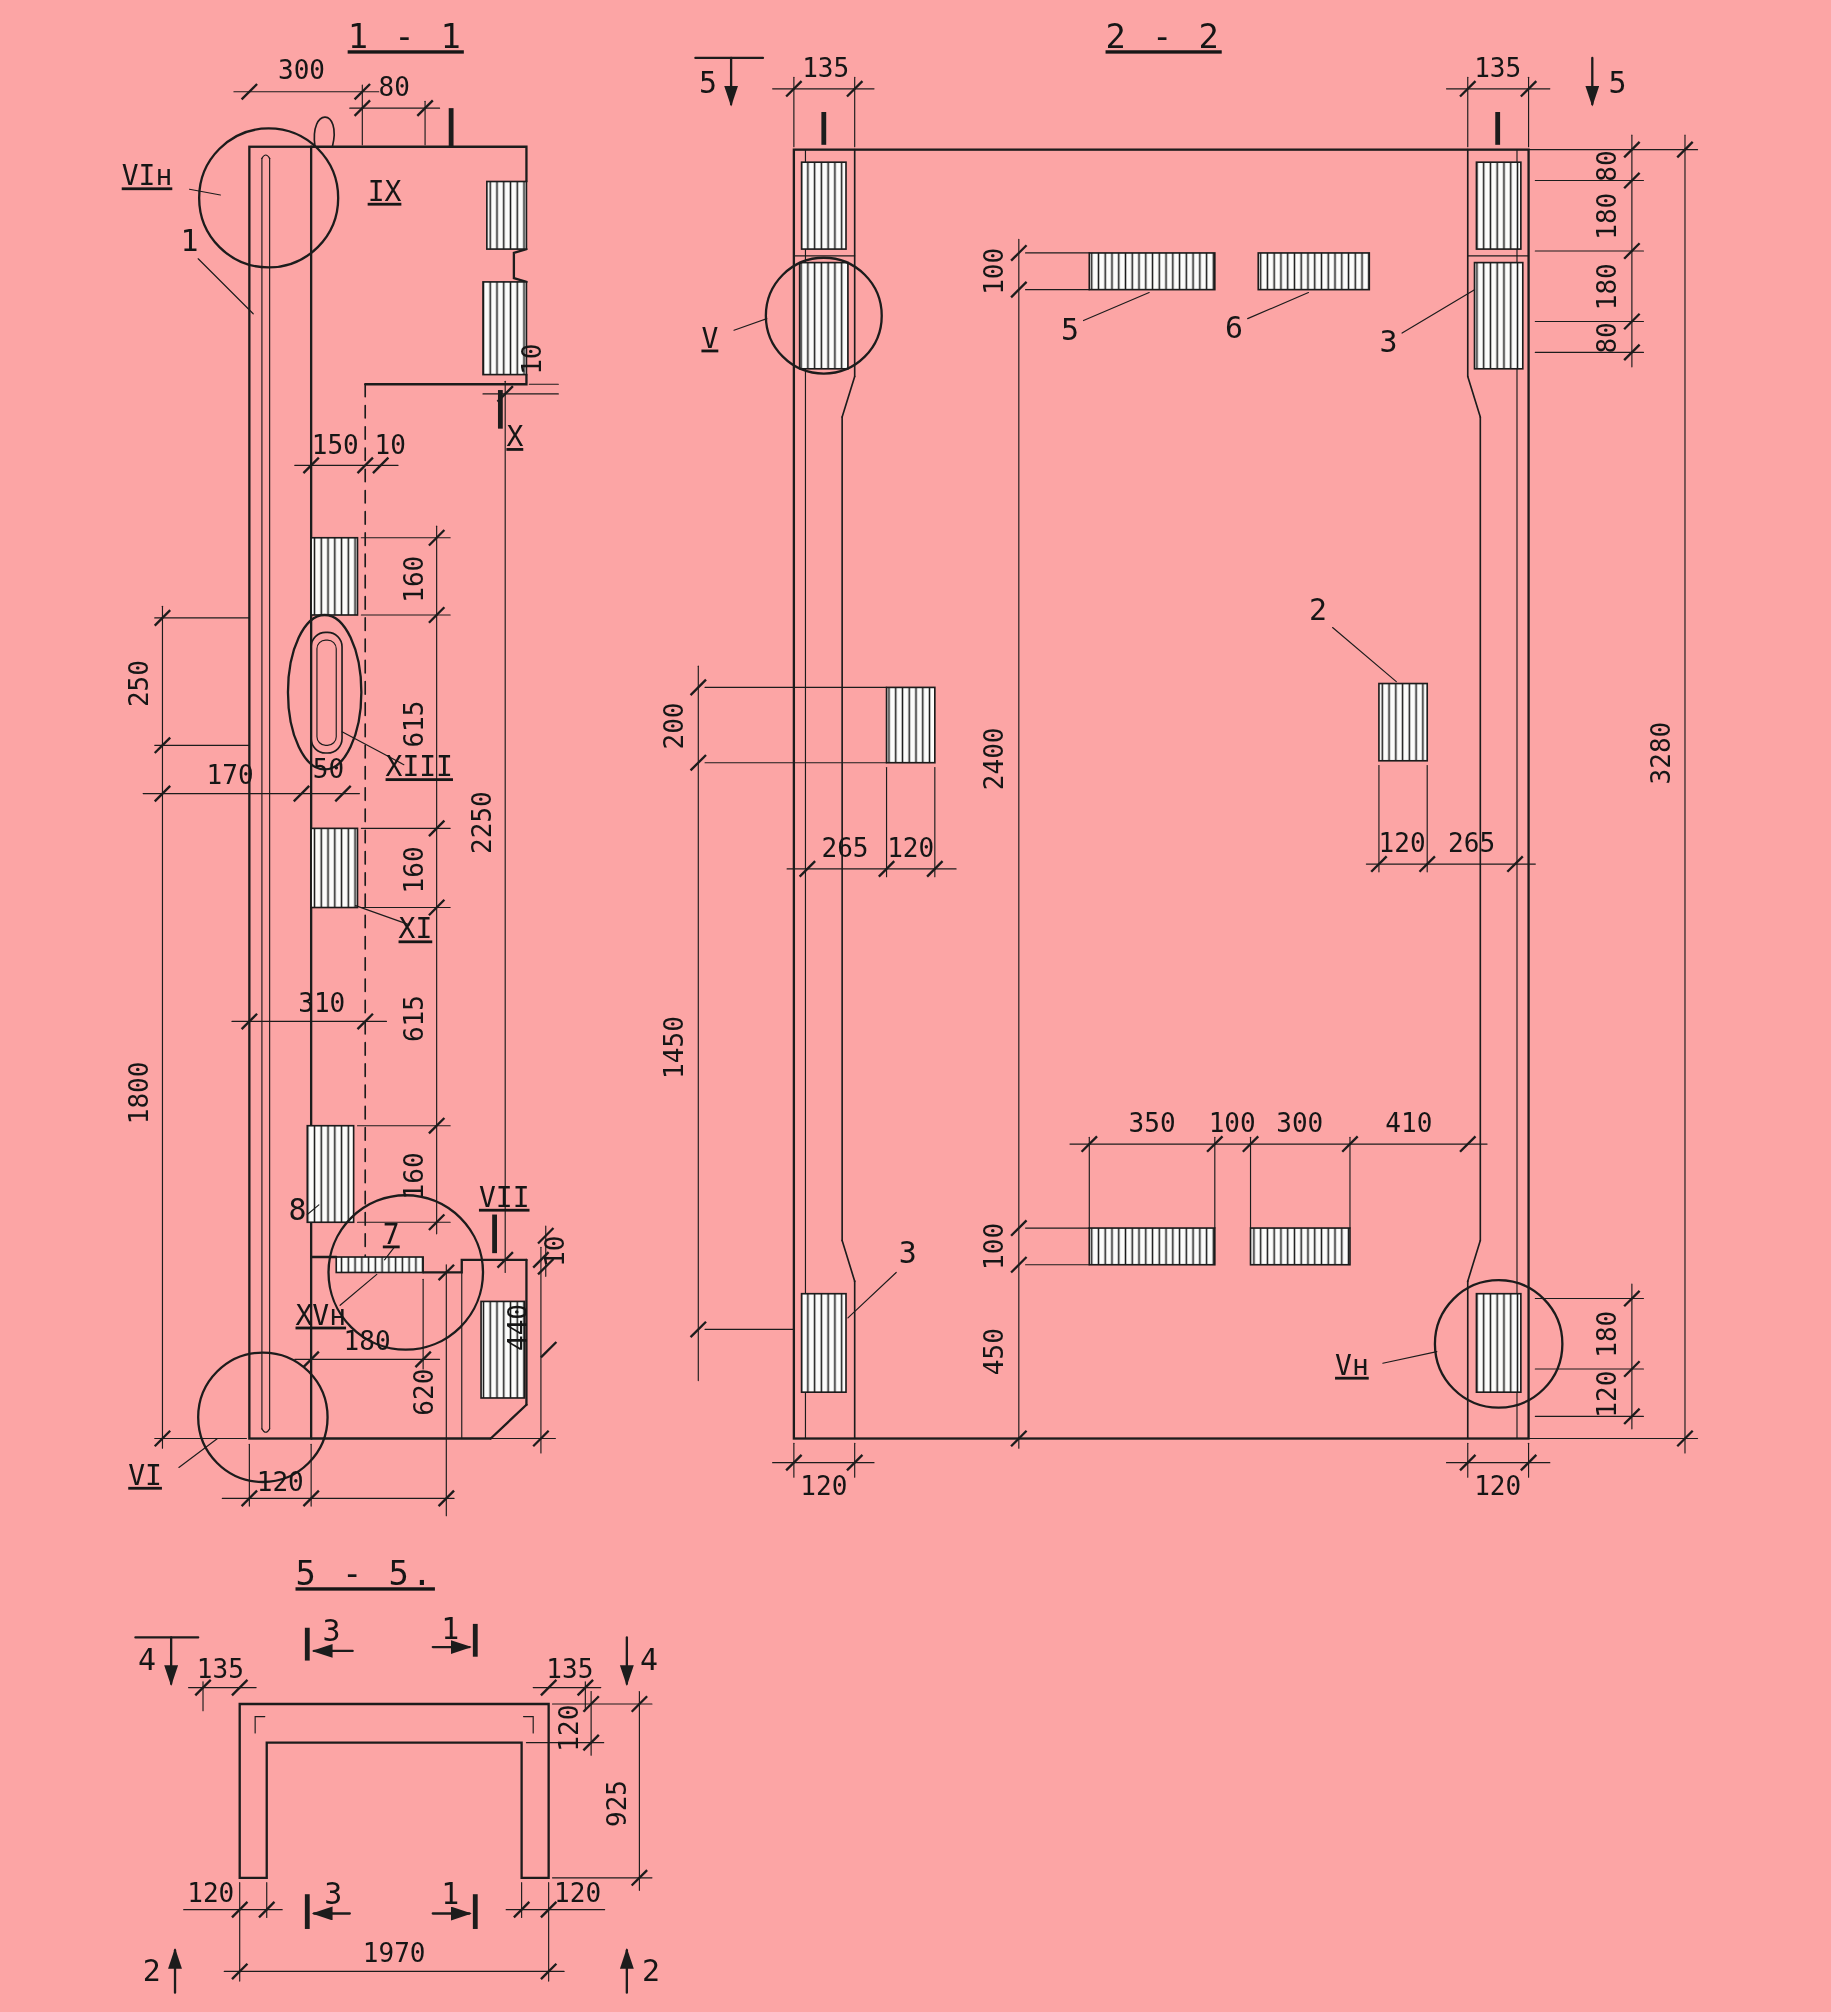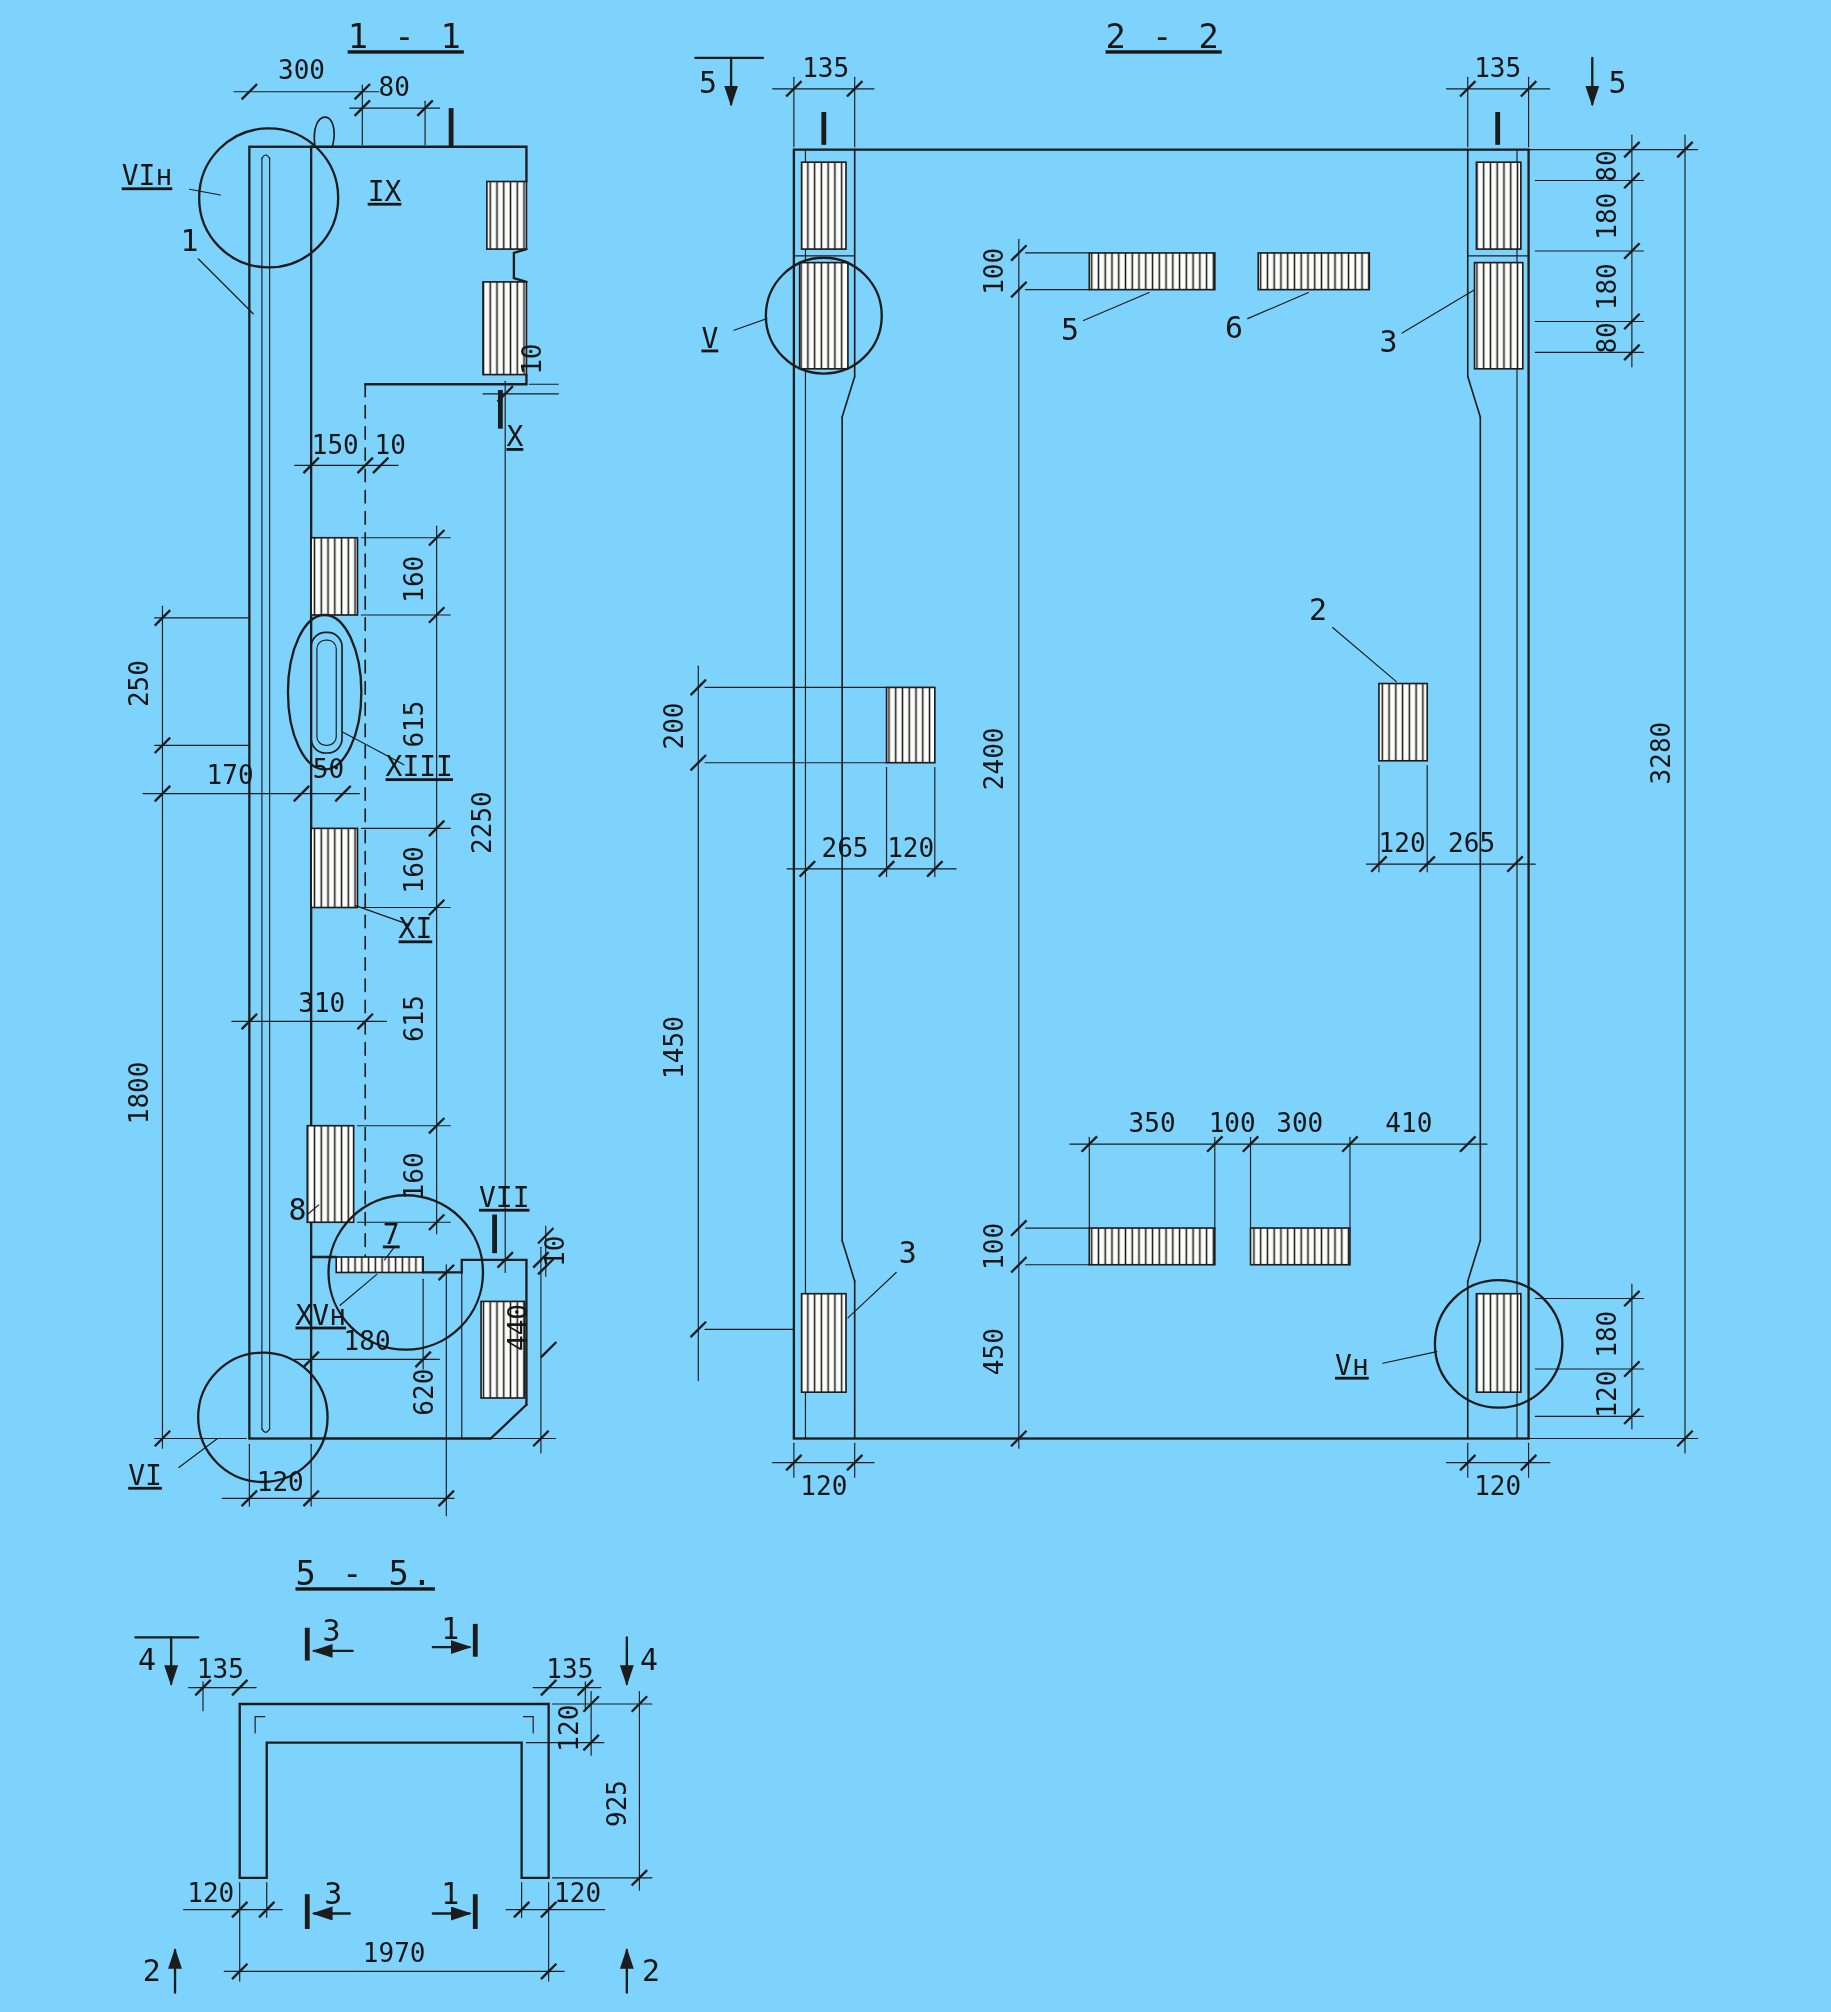--- a/index.html
+++ b/index.html
@@ -1,16 +1,16 @@
 <!DOCTYPE html>
 <html><head>
 <meta charset="utf-8">
 <style>
   html,body{margin:0;padding:0;background:#ddd}
-  .sheet{width:1832px;height:2012px;background:#7dd3fc;margin:0 auto;position:relative}
+  .sheet{width:1832px;height:2012px;background:#fca5a5;margin:0 auto;position:relative}
   svg{display:block}
   .ln{stroke:#1c1c1c;fill:none;stroke-width:1.2;stroke-linecap:round}
   .ln15{stroke-width:1.7}
   .ln2{stroke-width:2.4}
   .bold{stroke-width:5;stroke-linecap:butt}
   .dash{stroke-dasharray:13 9}
   .hatched{fill:url(#hatch);stroke:#1c1c1c;stroke-width:1.7}
   text{font-family:"DejaVu Sans Mono",monospace;fill:#161616;text-anchor:middle}
   .dim{font-size:27px}
   .num{font-size:31px}

